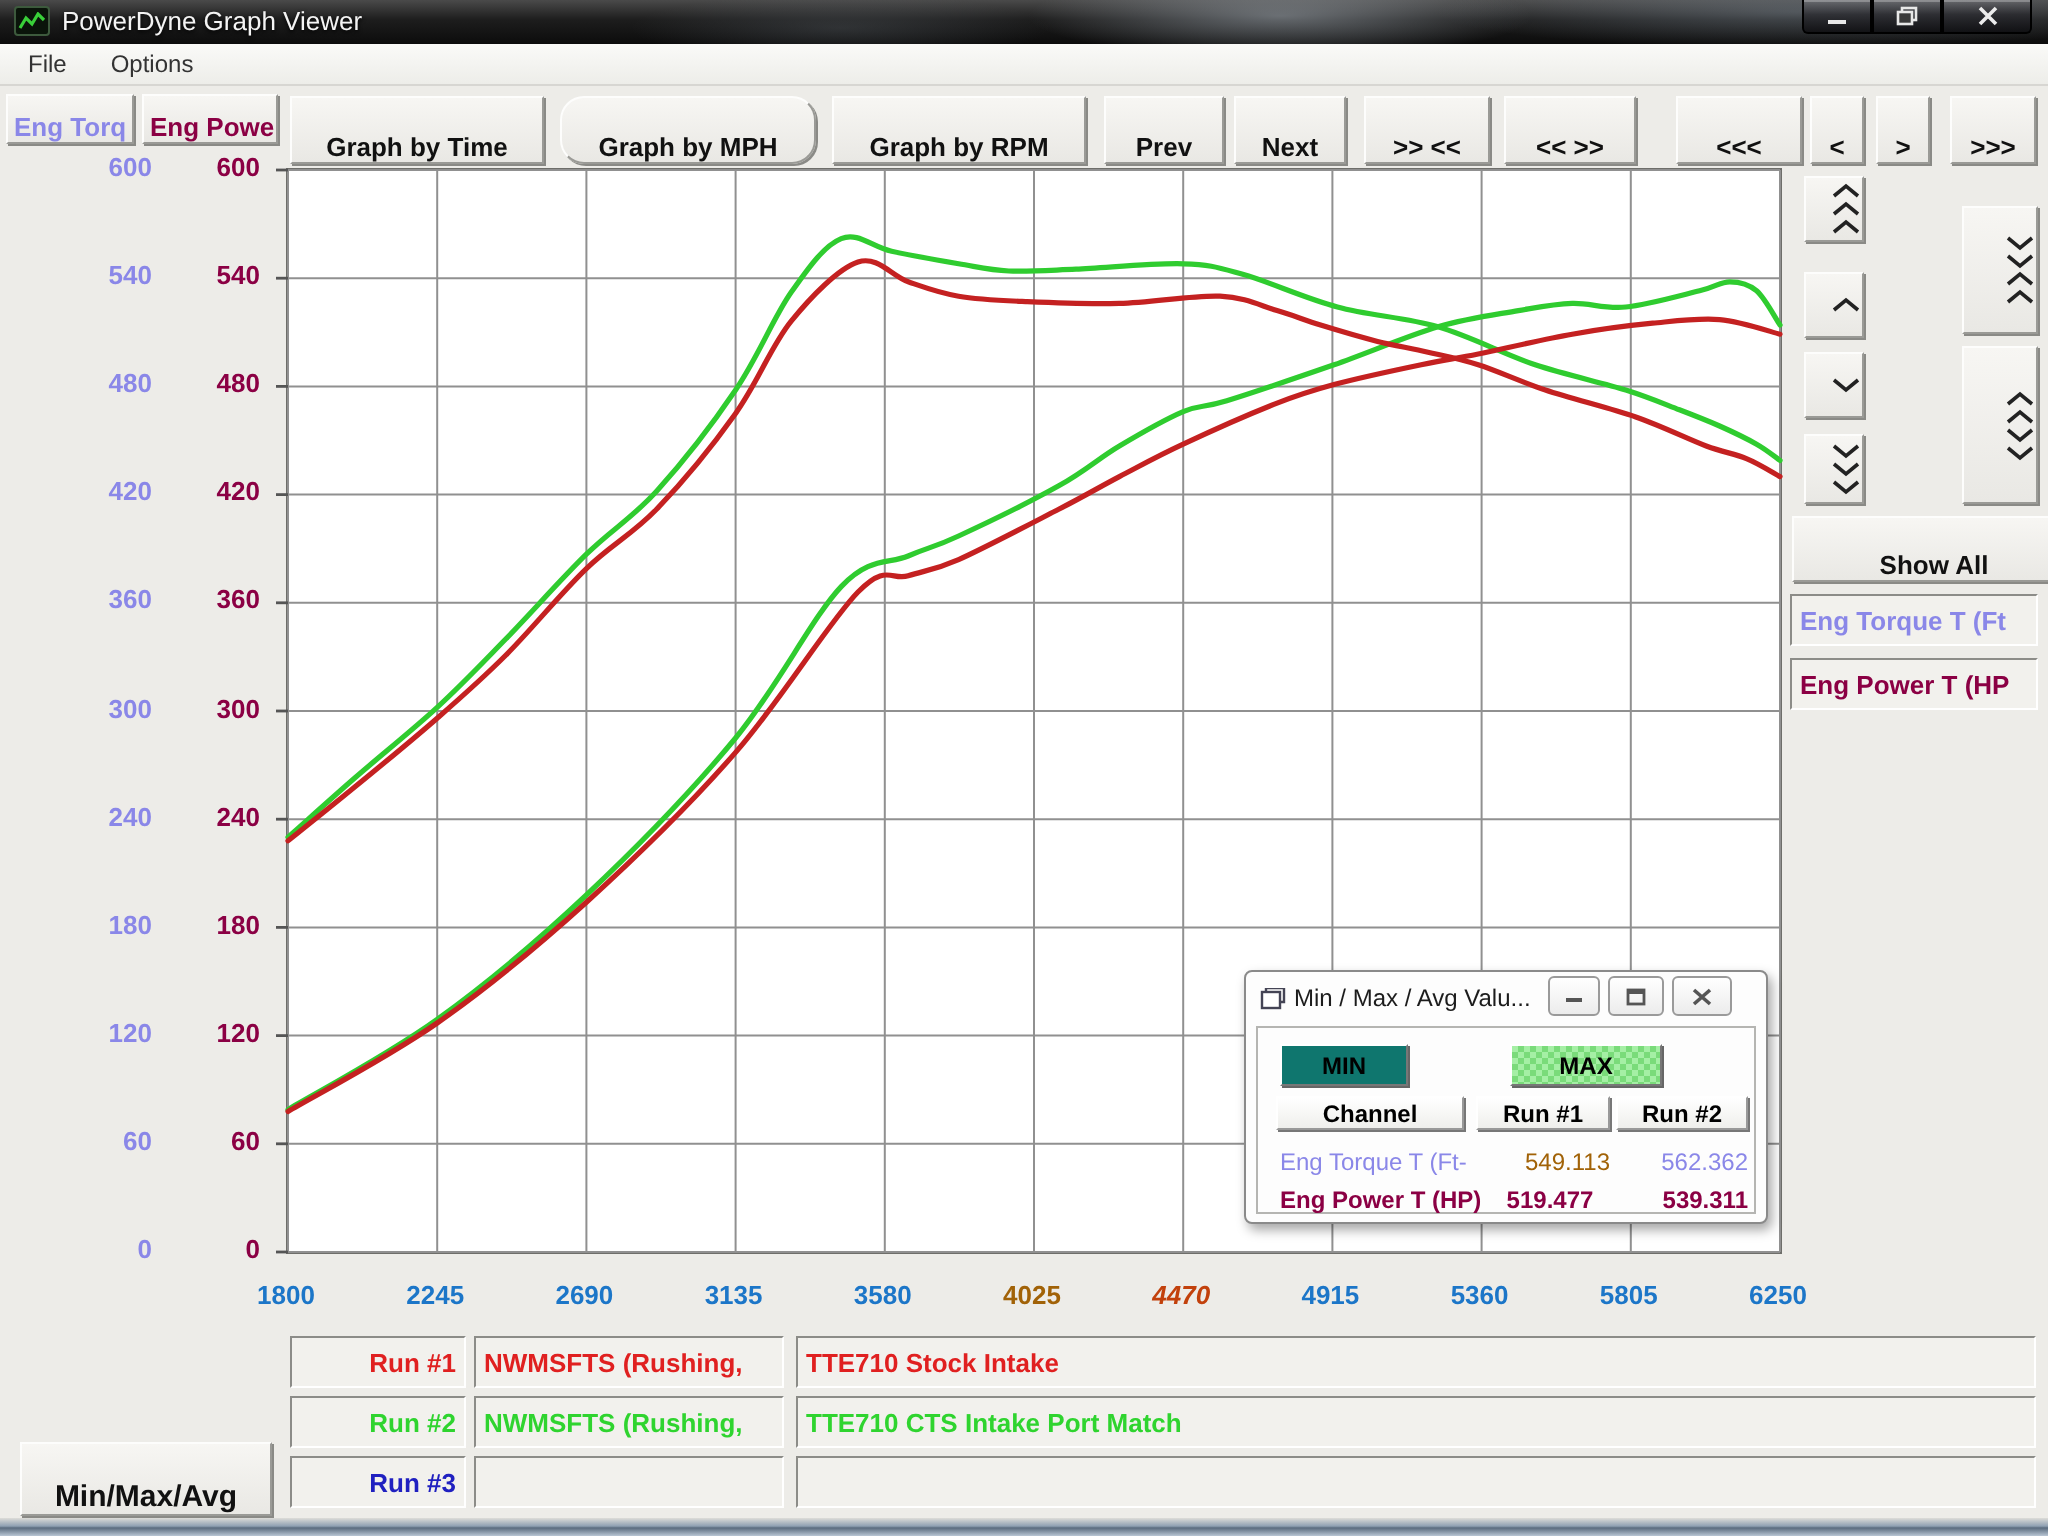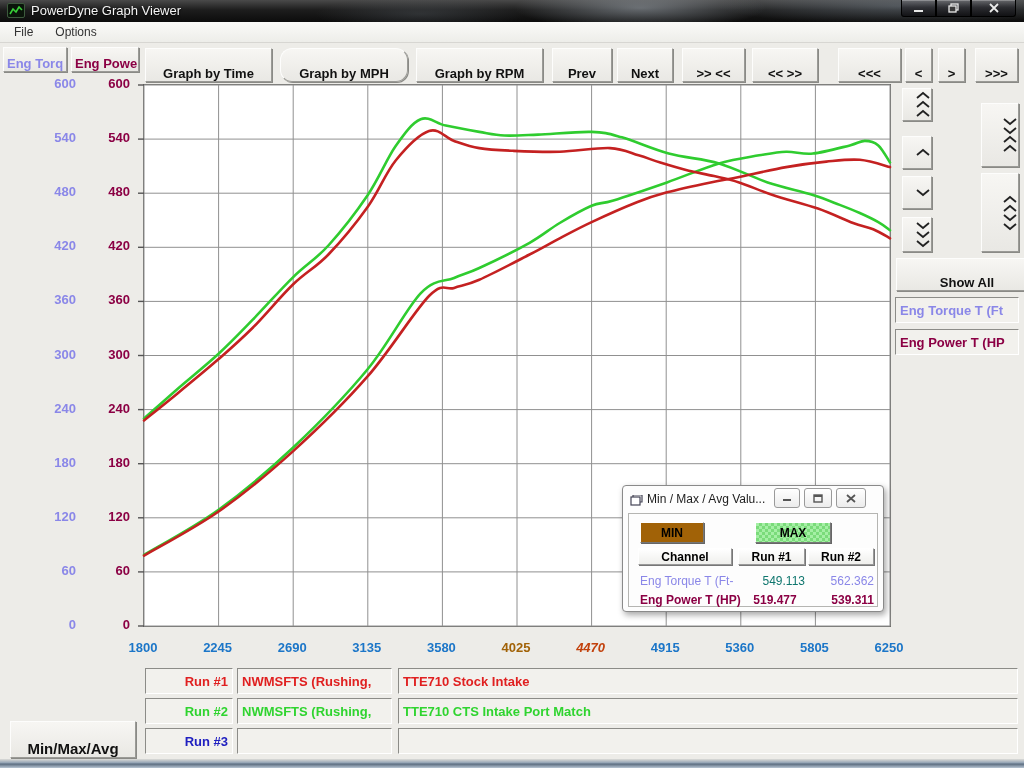--- a/index.html
+++ b/index.html
@@ -85,21 +85,21 @@
     position:absolute; left:5px; top:27px; width:250px; height:94px;
     border:1px solid #b5b5b2;
   }
   .mm-btn {
     position:absolute; border:1px solid #777;
     border-top-color:#fff; border-left-color:#fff;
     box-shadow:1px 1px 0 #666;
     display:flex; align-items:center; justify-content:center;
     font-size:12px; font-weight:bold; color:#000; cursor:pointer;
   }
-  .mm-min { background:#a16207; }
+  .mm-min { background:#0f766e; }
   .mm-max {
     background-color:#A5EFA5;
     background-image:
       linear-gradient(45deg,#7ADB7A 25%,rgba(0,0,0,0) 25%,rgba(0,0,0,0) 75%,#7ADB7A 75%),
       linear-gradient(45deg,#7ADB7A 25%,rgba(0,0,0,0) 25%,rgba(0,0,0,0) 75%,#7ADB7A 75%);
     background-size:6px 6px; background-position:0 0,3px 3px;
   }
   .mm-header {
     position:absolute; background:linear-gradient(180deg,#fff,#efefec);
     border:1px solid #999; border-top-color:#fff; border-left-color:#fff;
@@ -328,21 +328,21 @@
         </svg>
     </span>
     <div class="mm-body">
       <span class="mm-btn mm-min" style="left:11px;top:8px;width:64px;height:21px;">MIN</span>
       <span class="mm-btn mm-max" style="left:126px;top:8px;width:76px;height:21px;">MAX</span>
       <span class="mm-header" style="left:9px;top:34px;width:94px;height:17px;">Channel</span>
       <span class="mm-header" style="left:109px;top:34px;width:67px;height:17px;">Run #1</span>
       <span class="mm-header" style="left:179px;top:34px;width:66px;height:17px;">Run #2</span>
       <div id="mm-rows">
           <div class="mm-cell" style="left: 11px; top: 60px; width: 120px; color: rgb(138, 135, 232); font-weight: normal; text-align: left;">Eng Torque T (Ft-</div>
-          <div class="mm-cell mm-val" style="left: 116px; top: 60px; width: 60px; color: #0f766e; font-weight: normal; text-align: right;">549.113</div>
+          <div class="mm-cell mm-val" style="left: 116px; top: 60px; width: 60px; color: #a16207; font-weight: normal; text-align: right;">549.113</div>
           <div class="mm-cell mm-val" style="left: 182px; top: 60px; width: 63px; color: rgb(138, 135, 232); font-weight: normal; text-align: right;">562.362</div>
           <div class="mm-cell" style="left: 11px; top: 79px; width: 120px; color: rgb(139, 0, 68); font-weight: bold; text-align: left;">Eng Power T (HP)</div>
           <div class="mm-cell mm-val" style="left: 116px; top: 79px; width: 60px; color: rgb(139, 0, 68); font-weight: bold; text-align: center;">519.477</div>
           <div class="mm-cell mm-val" style="left: 182px; top: 79px; width: 63px; color: rgb(139, 0, 68); font-weight: bold; text-align: right;">539.311</div>
         </div>
     </div>
   </div>
 
   <div class="btn3d" style="left:10px;top:721px;width:126px;height:37px;font-size:15px;">Min/Max/Avg</div>
   <div id="run-rows">

